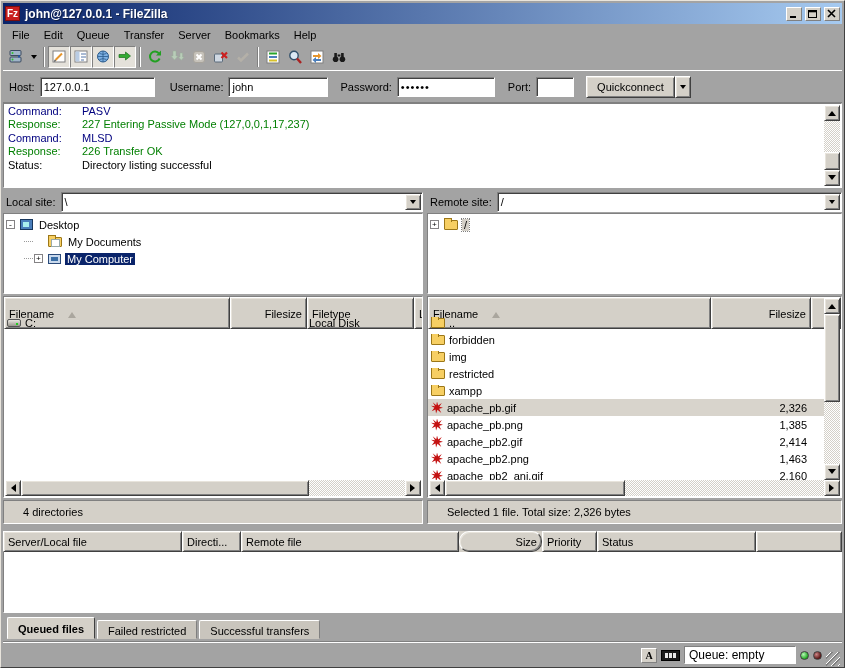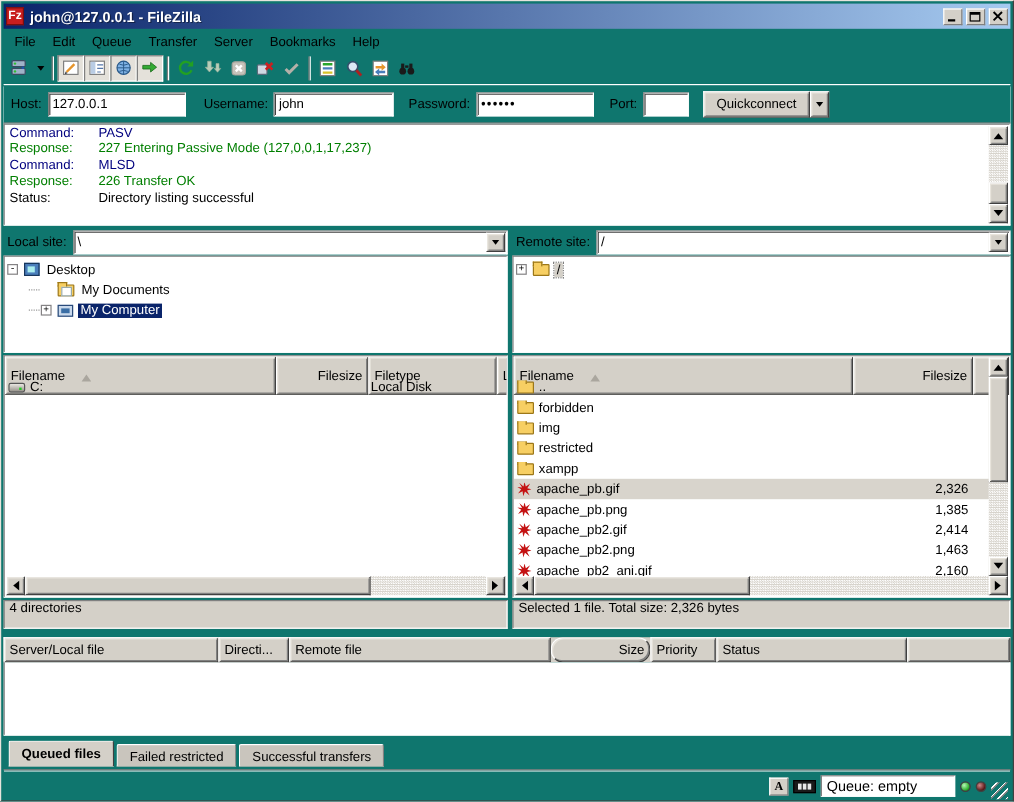--- a/index.html
+++ b/index.html
@@ -1,20 +1,20 @@
 <!DOCTYPE html>
 <html><head>
 <meta charset="utf-8">
 <style>
   * { box-sizing: border-box; margin:0; padding:0; }
   html,body { width:845px; height:668px; overflow:hidden; }
   body { font-family:"Liberation Sans", sans-serif; font-size:11px; color:#000; }
 
   .window{
-    width:845px; height:668px; background:#0f766e;
+    width:845px; height:668px; background:#a3a3a3;
     border:1px solid; border-color:#e8e4dc #404040 #404040 #e8e4dc;
     padding:2px; display:flex; flex-direction:column;
   }
 
   
   .raised{ border:1px solid; border-color:#fff #808080 #808080 #fff; }
   .raised2{ border:1px solid; border-color:#fff #404040 #404040 #fff; box-shadow:inset 1px 1px 0 #e8e4dc, inset -1px -1px 0 #808080; }
   .sunken-flat{ border:1px solid; border-color:#808080 #fff #fff #808080; }
 
   
@@ -114,21 +114,21 @@
   
   .pane-left .c-name{ width:226px; } .pane-left .c-size{ width:77px; } .pane-left .c-type{ width:107px; } .pane-left .c-mod{ flex:1; }
   
   .pane-right .c-name{ width:283px; } .pane-right .c-size{ width:100px; }
   .pane-right .rows{ width:397px; }
   .pane-left .rows{ width:418px; }
 
   .list-vscroll{ position:absolute; top:1px; right:1px; bottom:17px; width:16px; background:#fff;}
 
   .pane-status{ height:24px; margin-top:2px; flex:none; background:#d4d0c8;
-    border:1px solid; border-color:#808080 #fff #fff #808080; display:flex; padding-left:4px;}
+    border:1px solid; border-color:#808080 #fff #fff #808080; display:flex; align-items:center; padding-left:19px;}
 
   
   .queue-header{ height:21px; margin-top:7px; flex:none; display:flex; background:#d4d0c8;}
   .queue-header .hcell{ height:21px; }
   .qc-0{ width:179px;} .qc-1{ width:59px;} .qc-2{ width:218px;} .qc-3{ width:83px; justify-content:flex-end;border-radius:10px;}
   .qc-4{ width:55px;} .qc-5{ width:159px;} .qc-6{ flex:1;}
   .queue-body{ height:61px; flex:none; background:#fff; border:1px solid; border-color:#808080 #fff #fff #808080; border-top:none;}
 
   
   .tabs{ height:24px; margin-top:2px; flex:none; display:flex; align-items:flex-end; padding-left:4px; gap:2px;}

